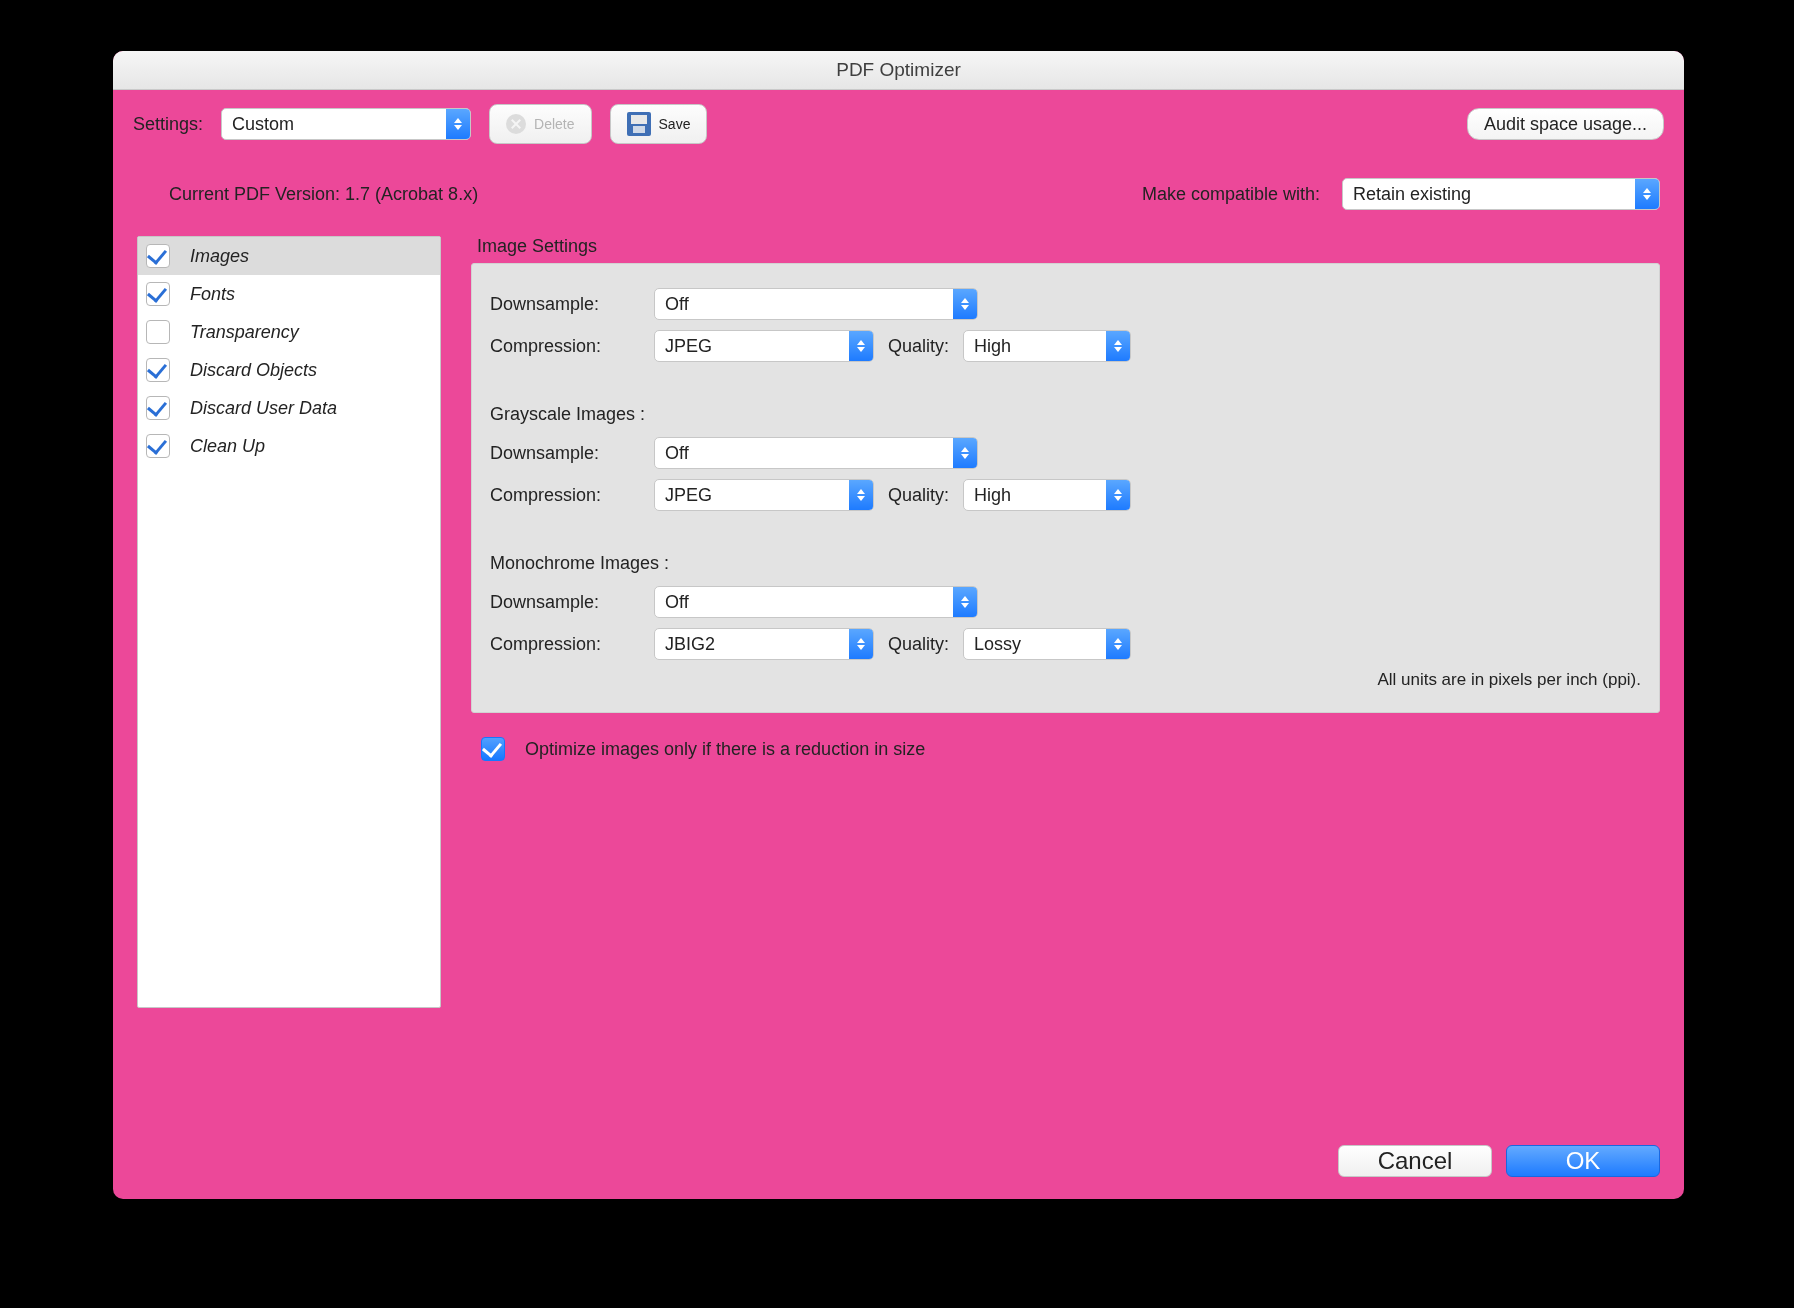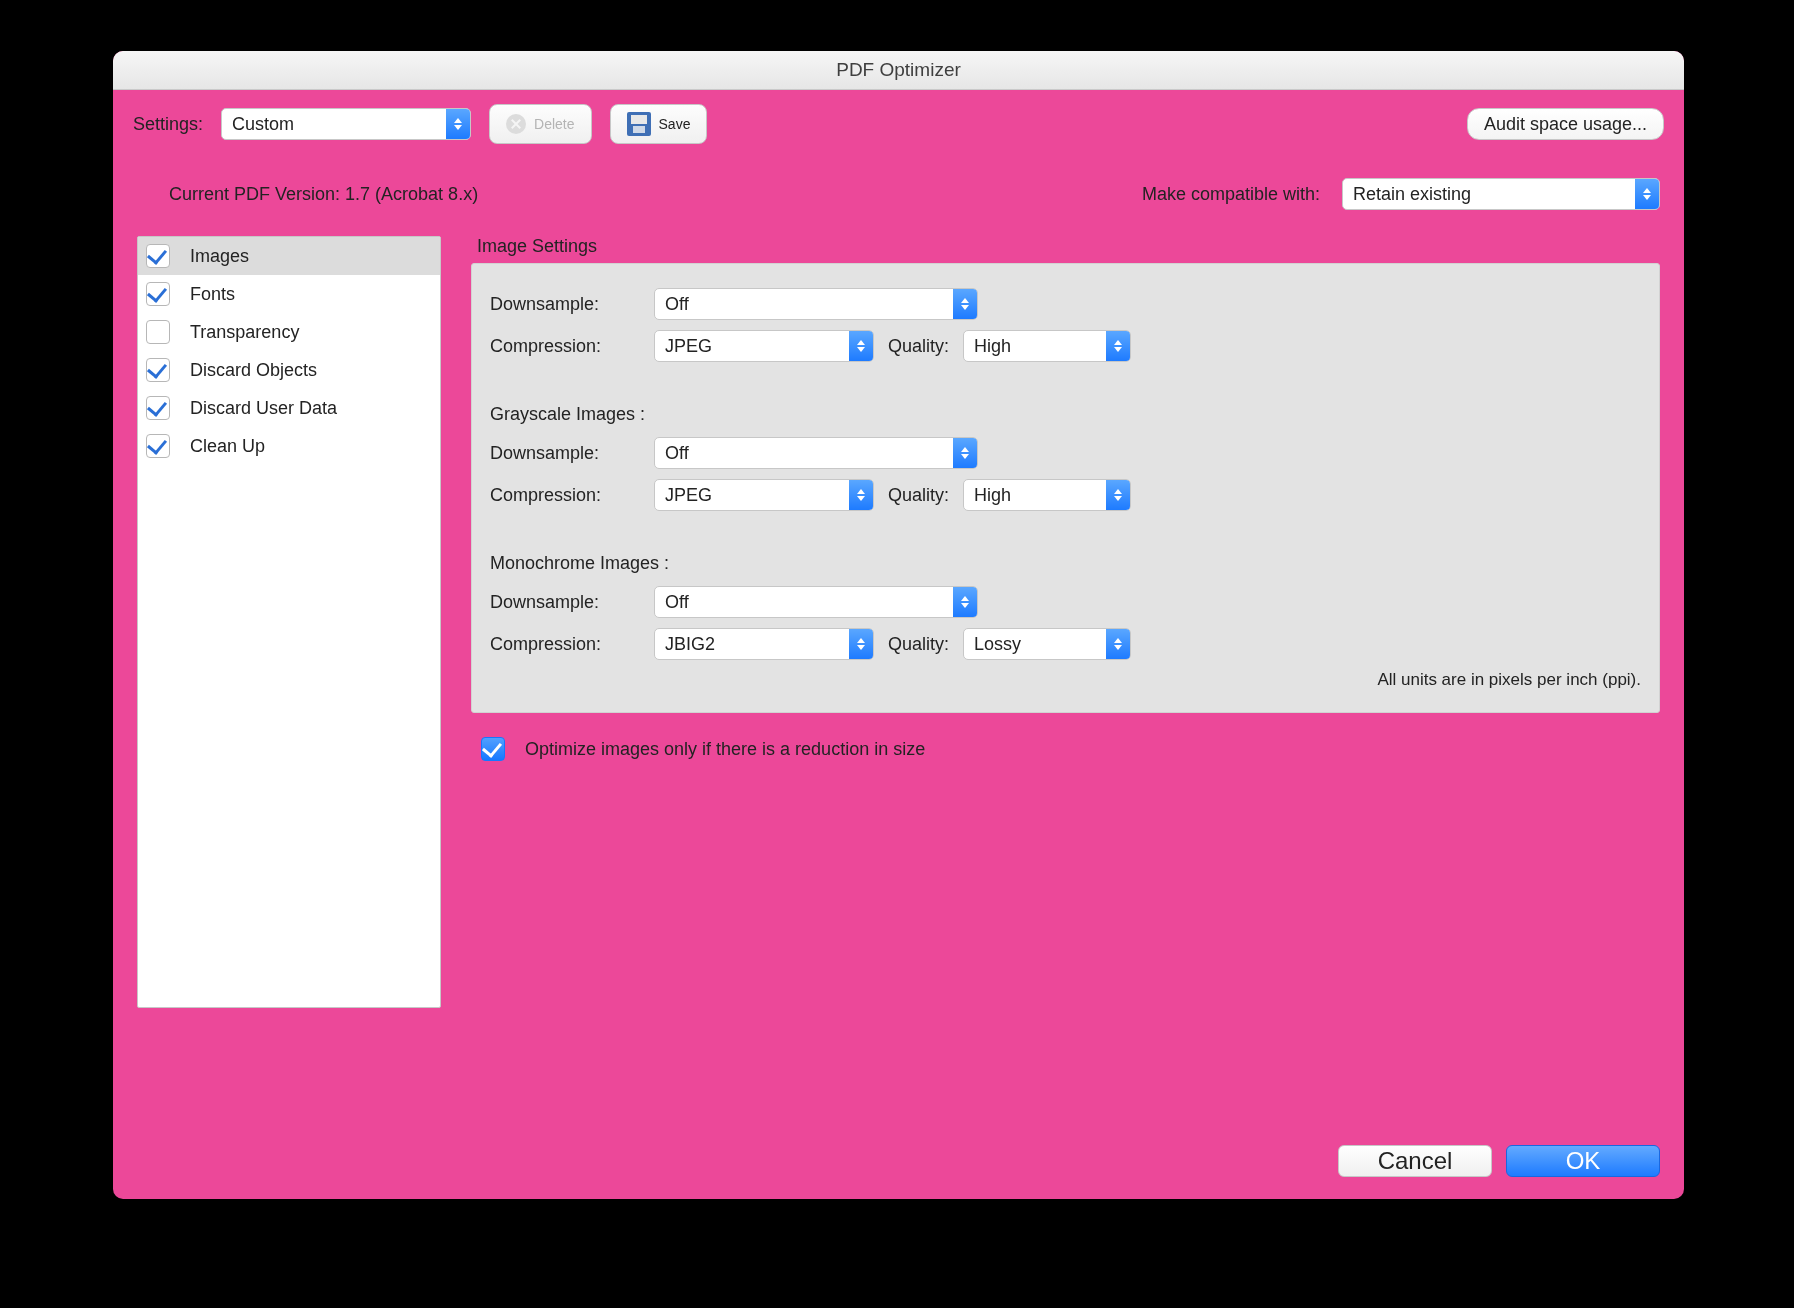--- a/index.html
+++ b/index.html
@@ -141,20 +141,21 @@
     border:1px solid #c7c7c7;
     border-radius: 2px;
     height: 770px;
   }
   .srow {
     display:flex;
     align-items:center;
     height: 38px;
     padding-left: 8px;
     gap: 20px;
+    font-style: italic;
   }
   .srow.selected { background:#dcdcdc; }
   .chk {
     width:22px; height:22px;
     border:1px solid #b7b7b7;
     border-radius:4px;
     background:#fff;
     position:relative;
     flex-shrink:0;
   }

